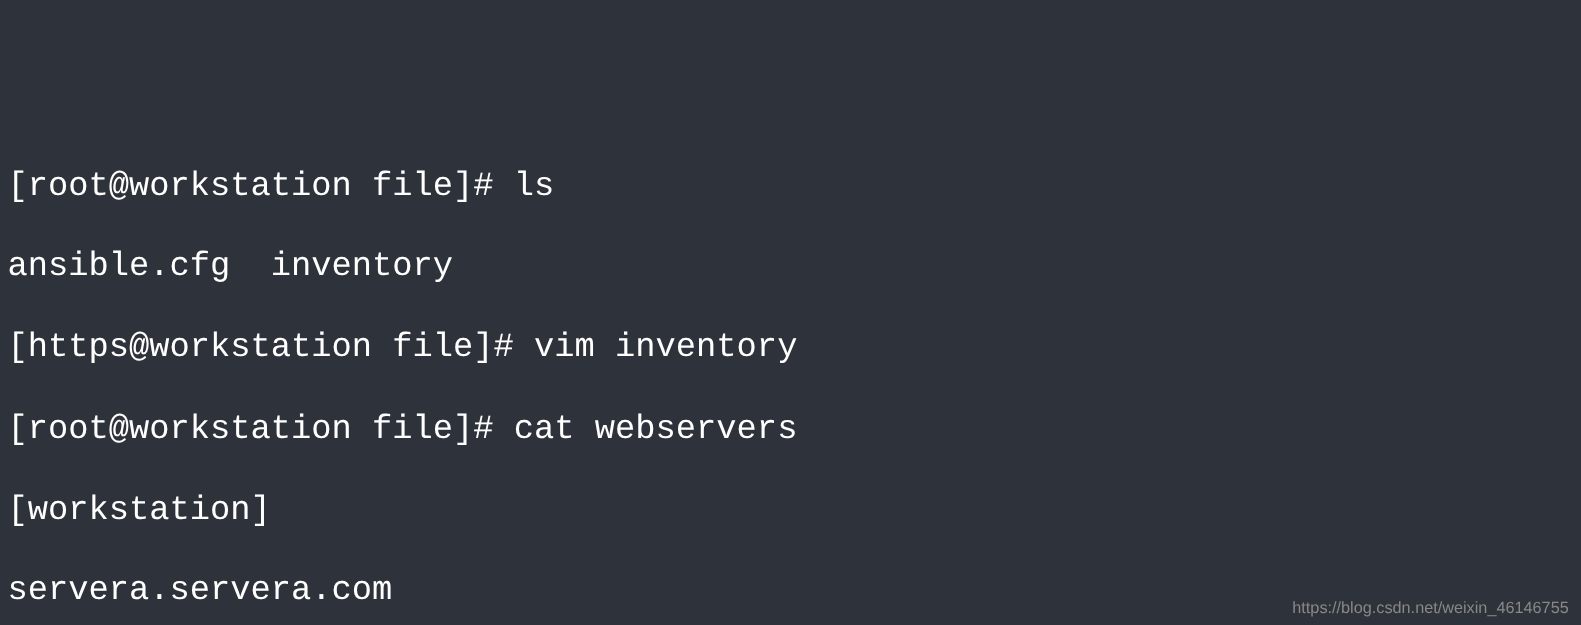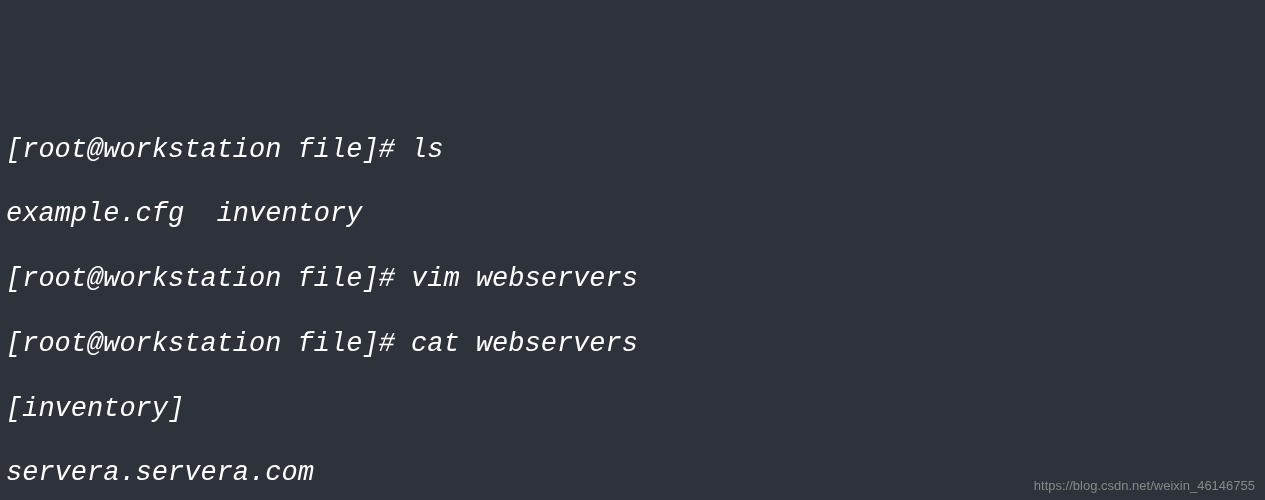--- a/index.html
+++ b/index.html
@@ -15,42 +15,41 @@
       line-height: 1.2;
       padding: 4px 0 0 6px;
       width: 1265px;
       height: 500px;
       overflow: hidden;
       position: relative;
       white-space: pre;
     }
     .line {
       display: block;
-      font-style: italic;
     }
     .watermark {
       position: absolute;
       bottom: 6px;
       right: 10px;
       font-size: 13px;
       color: #888888;
       font-family: Arial, sans-serif;
       white-space: normal;
     }
   </style>
 </head>
 <body>
 
 
 
 <span class="line">[root@workstation file]# ls</span>
-<span class="line">example.cfg  inventory</span>
-<span class="line">[root@workstation file]# vim webservers</span>
+<span class="line">ansible.cfg  inventory</span>
+<span class="line">[https@workstation file]# vim inventory</span>
 <span class="line">[root@workstation file]# cat webservers</span>
-<span class="line">[inventory]</span>
+<span class="line">[workstation]</span>
 <span class="line">servera.servera.com</span>
 
 
 
 
 
 
 
 
 <div class="watermark">https://blog.csdn.net/weixin_46146755</div>

